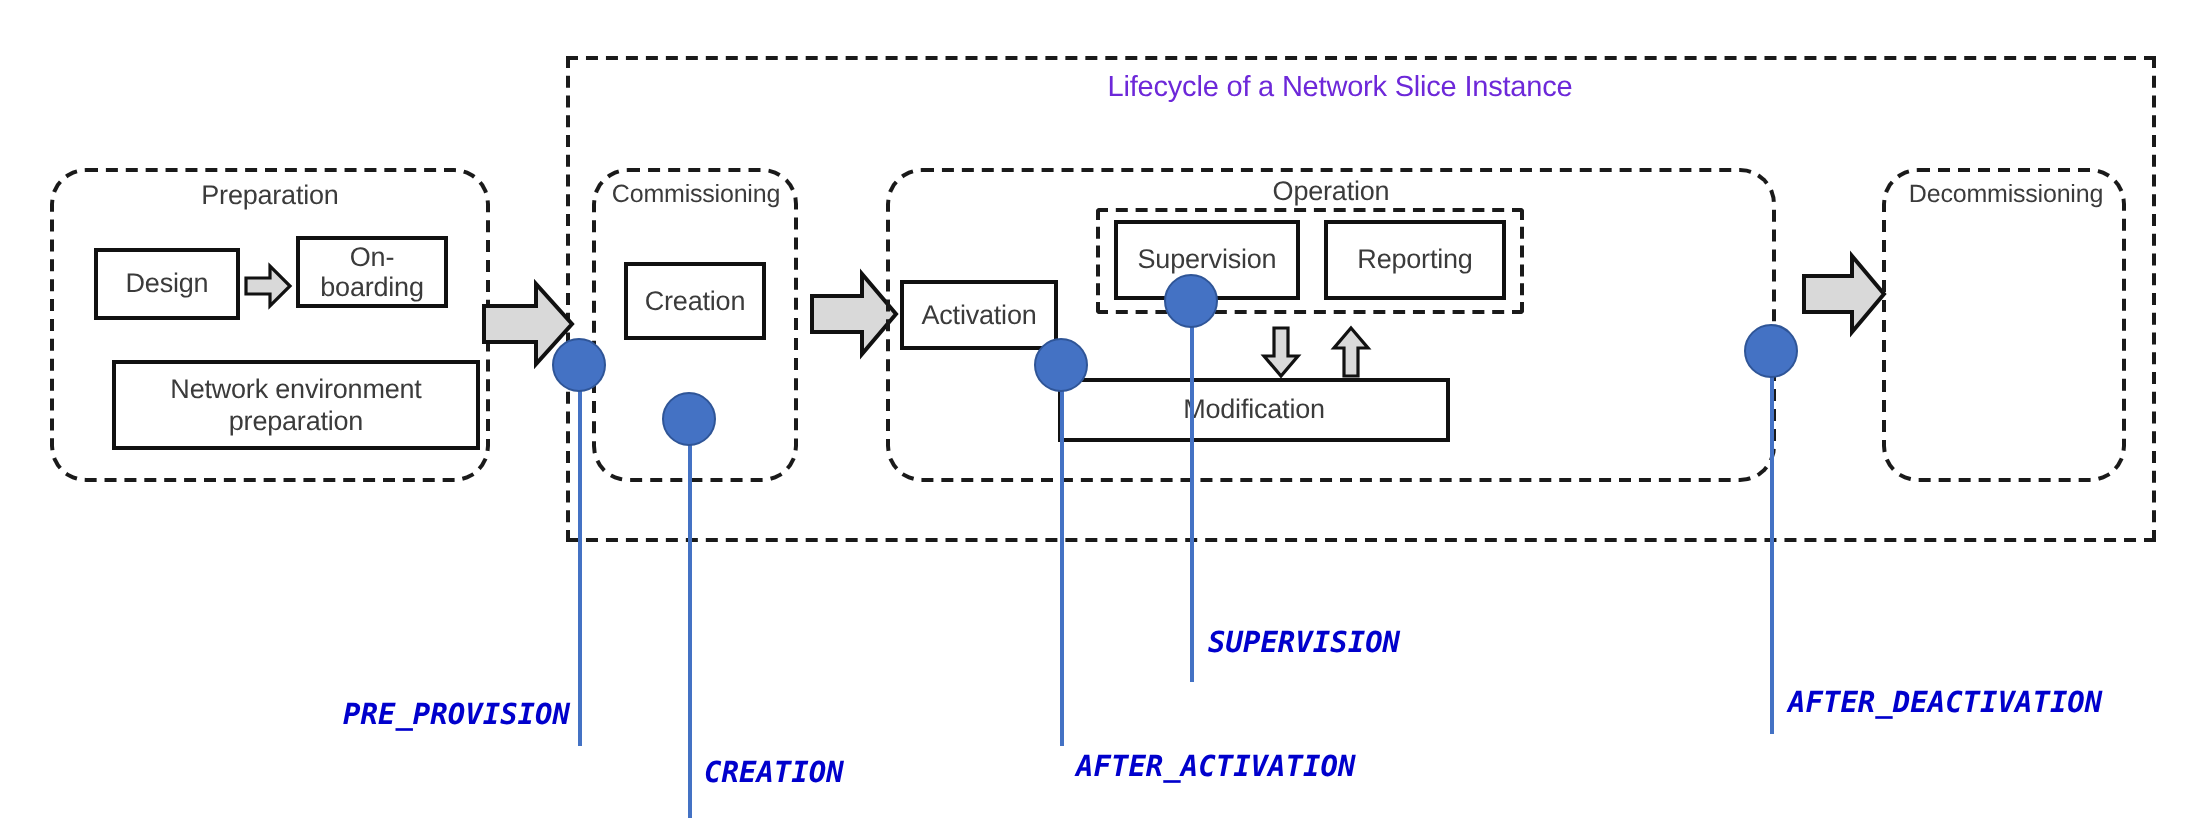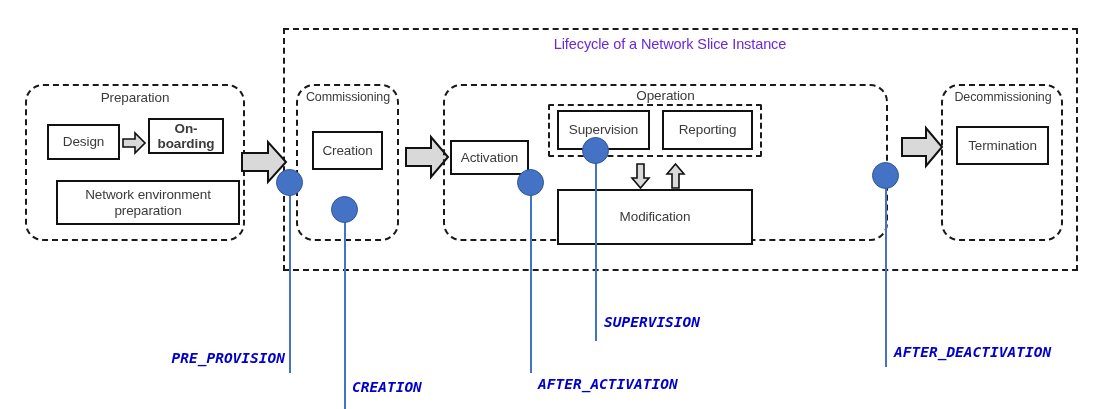--- a/index.html
+++ b/index.html
@@ -108,21 +108,21 @@
   <div class="abs task-box" style="left:47px; top:124px; width:73px; height:36px;">Design</div>
 
   <div class="abs phase-caption" style="left:25px; top:90px; width:220px;">Preparation</div>
 
   <div class="abs" style="left:122px; top:132px; width:24px; height:22px;">
     <svg class="arrow-svg" width="24" height="22" viewBox="0 0 24 22">
       <polygon points="1,7 13,7 13,1 23,11 13,21 13,15 1,15" fill="#d9d9d9" stroke="#111111" stroke-width="1.6"></polygon>
     </svg>
   </div>
 
-  <div class="abs task-box" style="left:148px; top:118px; width:76px; height:36px;font-weight:bold;">On-boarding</div>
+  <div class="abs task-box" style="left:148px; top:118px; width:76px; height:36px;">On-boarding</div>
 
   <div class="abs task-box" style="left:56px; top:180px; width:184px; height:45px; padding:0 6px;">Network environment preparation</div>
 
   <div class="abs" style="left:240px; top:140px; width:48px; height:44px;">
     <svg class="arrow-svg" width="48" height="44" viewBox="0 0 48 44">
       <polygon points="2,13 28,13 28,2 46,22 28,42 28,31 2,31" fill="#d9d9d9" stroke="#111111" stroke-width="2"></polygon>
     </svg>
   </div>
 
   <div class="abs phase-box" style="left:296px; top:84px; width:103px; height:157px;"></div>
@@ -151,33 +151,32 @@
     <svg class="arrow-svg" width="19" height="26" viewBox="0 0 19 26">
       <polygon points="6,1 13,1 13,15 18,15 9.5,25 1,15 6,15" fill="#d9d9d9" stroke="#111111" stroke-width="1.6"></polygon>
     </svg>
   </div>
   <div class="abs" style="left:666px; top:163px; width:19px; height:26px;">
     <svg class="arrow-svg" width="19" height="26" viewBox="0 0 19 26">
       <polygon points="9.5,1 18,11 13,11 13,25 6,25 6,11 1,11" fill="#d9d9d9" stroke="#111111" stroke-width="1.6"></polygon>
     </svg>
   </div>
 
-  <div class="abs task-box" style="left:557px; top:189px; width:196px; height:56px;">Modification</div>
+  <div class="abs task-box" style="left:529px; top:189px; width:196px; height:32px;">Modification</div>
 
 
   <div class="abs" style="left:900px; top:126px; width:44px; height:42px;">
     <svg class="arrow-svg" width="44" height="42" viewBox="0 0 44 42">
       <polygon points="2,12 26,12 26,2 42,21 26,40 26,30 2,30" fill="#d9d9d9" stroke="#111111" stroke-width="2"></polygon>
     </svg>
   </div>
 
   <div class="abs phase-box" style="left:941px; top:84px; width:122px; height:157px;"></div>
   <div class="abs phase-caption" style="left:937px; top:90px; width:132px; font-size:12.5px;">Decommissioning</div>
 
-  <div class="abs task-box" style="left:956px; top:126px; width:93px; height:39px;">Termination</div>
 
   <div class="abs marker-line" style="left:289px; top:182px; height:191px;"></div>
   <div class="abs marker-dot" style="left:276px; top:169px; width:27px; height:27px;"></div>
   <div class="abs tag-label tag-right" style="left:85px; top:350px; width:200px;">PRE_PROVISION</div>
 
   <div class="abs marker-line" style="left:344px; top:209px; height:200px;"></div>
   <div class="abs marker-dot" style="left:331px; top:196px; width:27px; height:27px;"></div>
   <div class="abs tag-label" style="left:352px; top:379px; width:200px;">CREATION</div>
 
   <div class="abs marker-line" style="left:530px; top:182px; height:191px;"></div>

